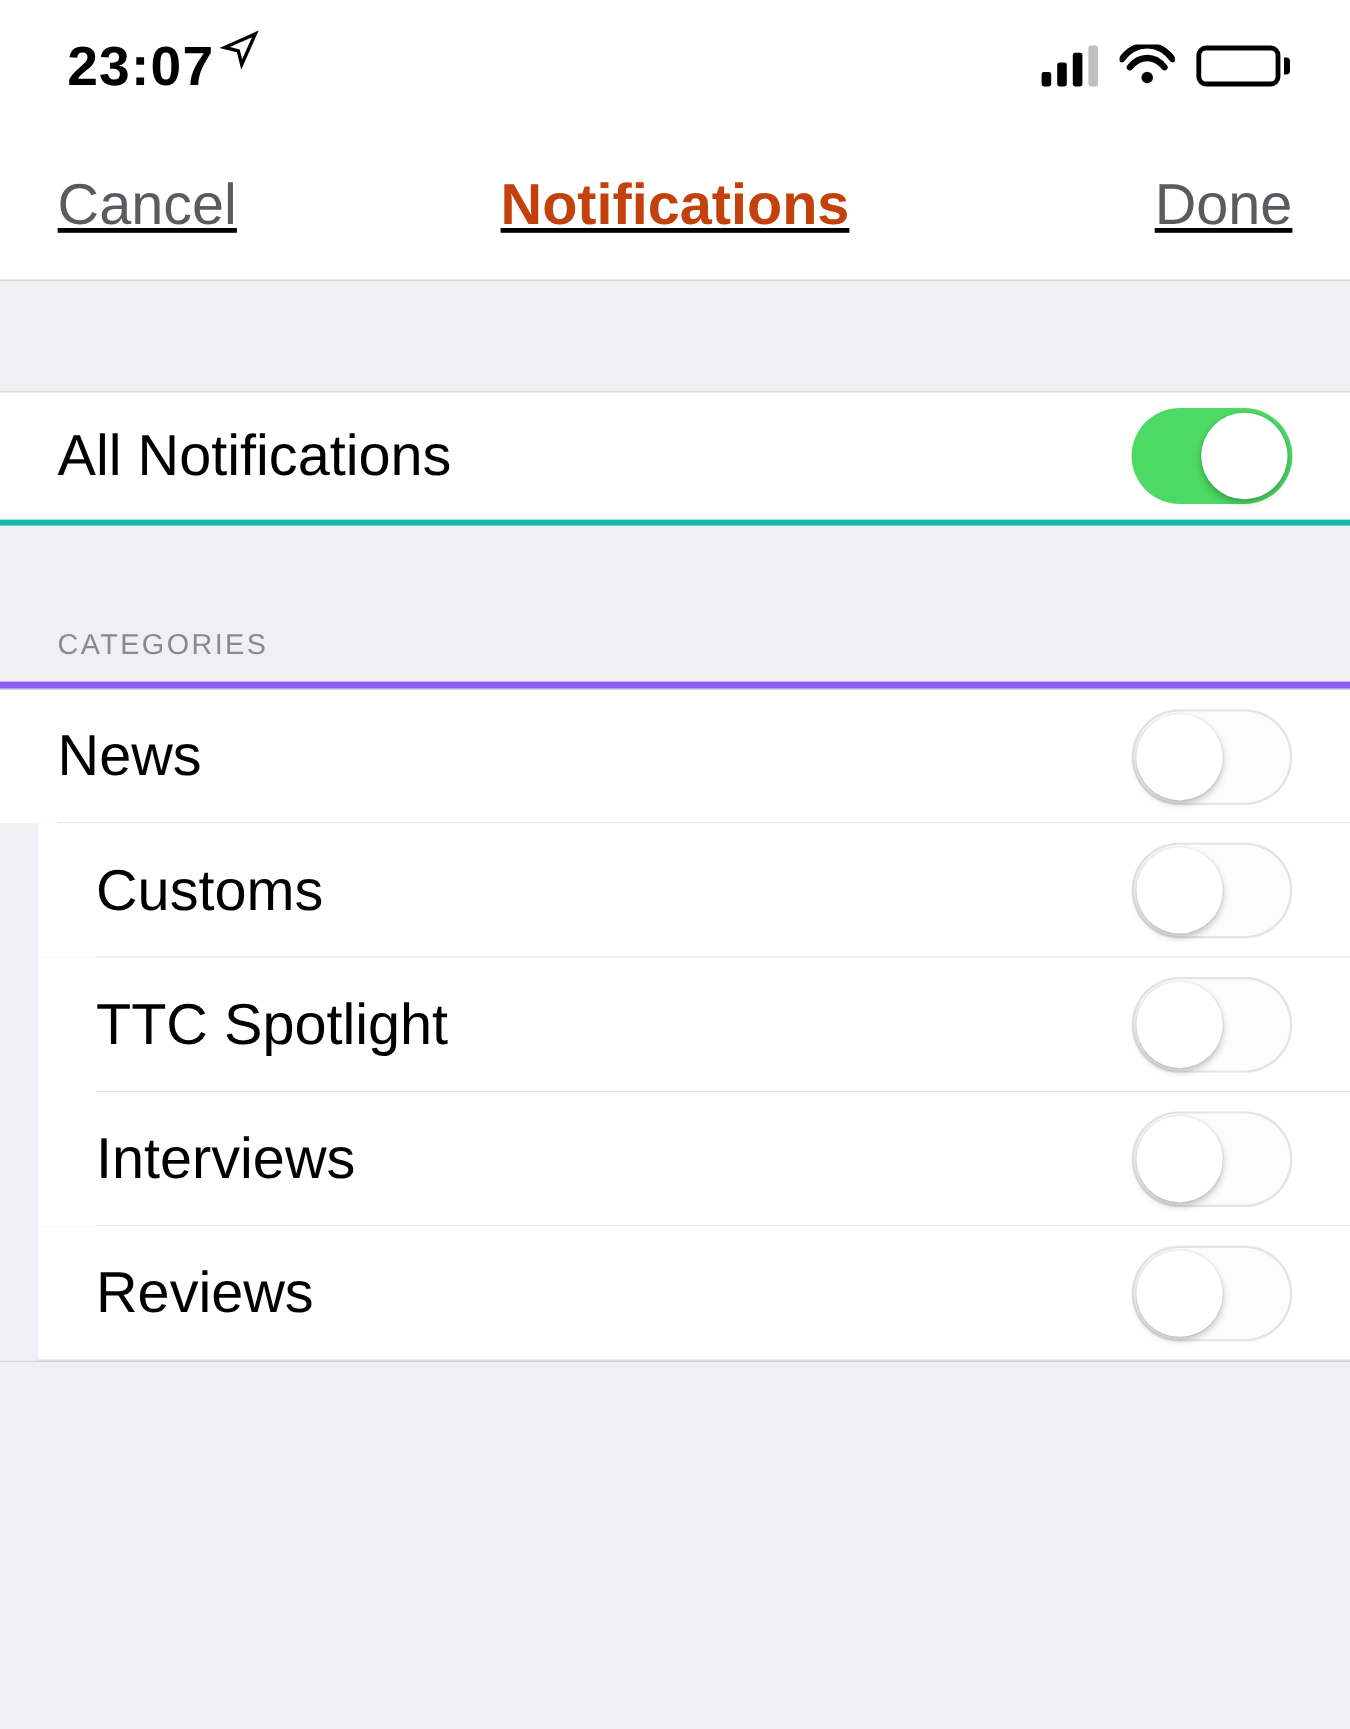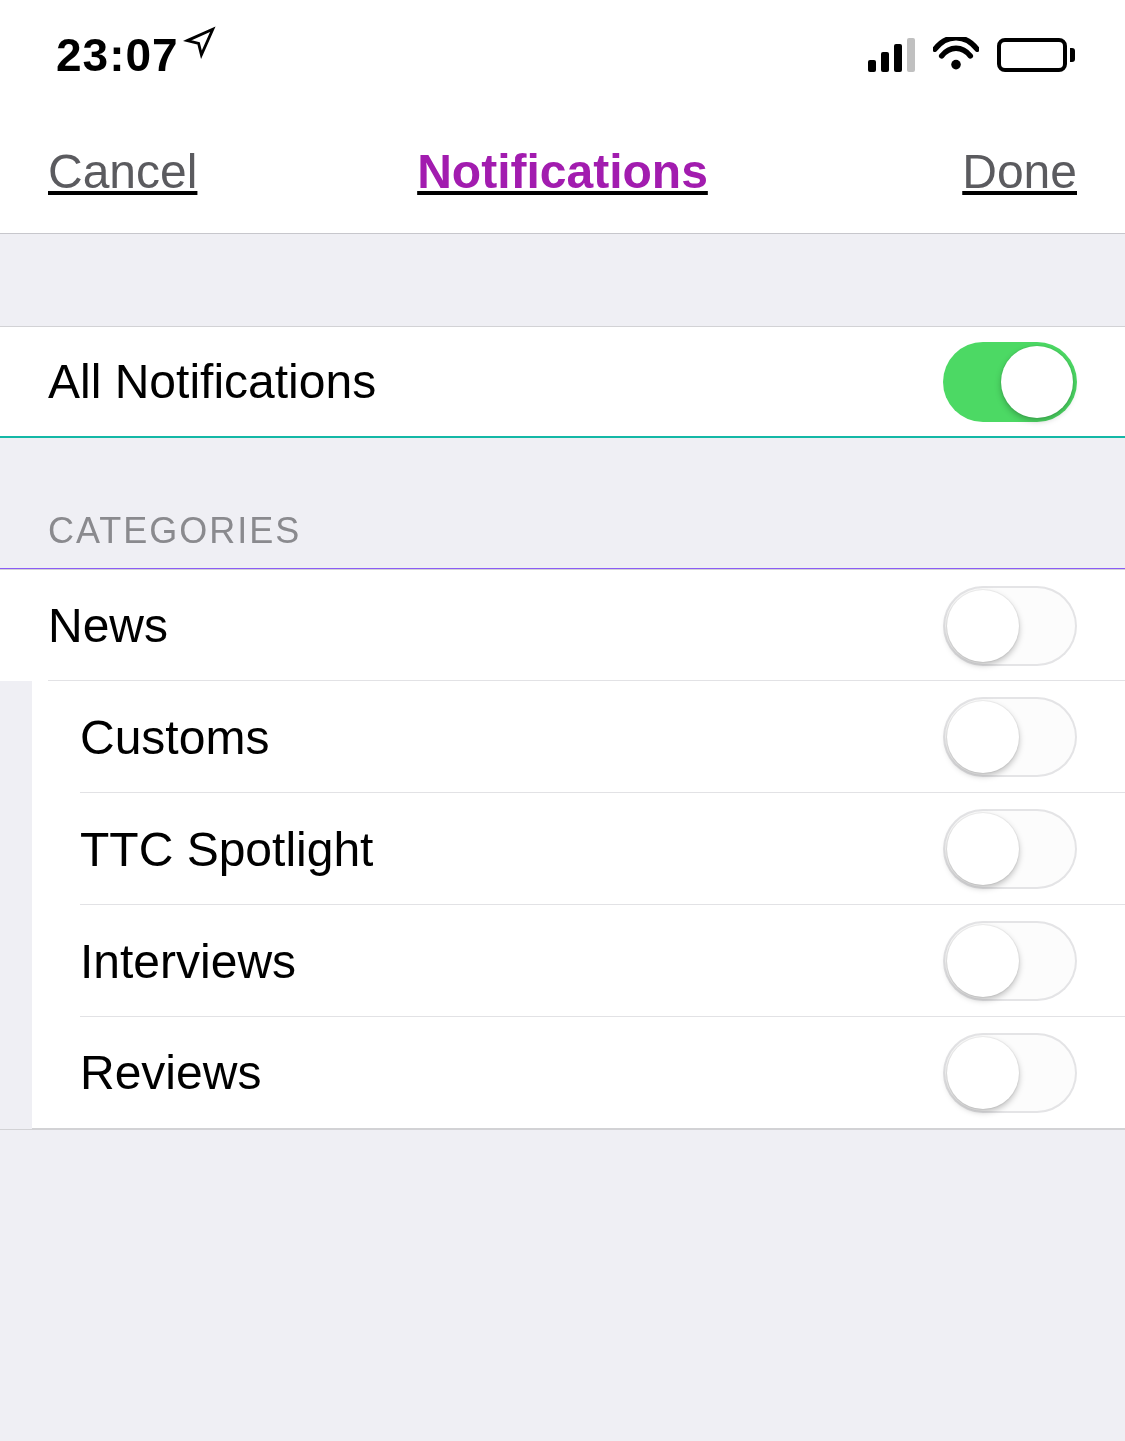--- a/index.html
+++ b/index.html
@@ -105,36 +105,36 @@
     font-size: 48px;
     color: #5b5b5f;
     font-weight: 400;
     cursor: pointer;
     min-width: 180px;
   }
   .nav-btn.right { text-align: right; }
   .nav-title {
     font-size: 48px;
     font-weight: 700;
-    color: #a21caf;
+    color: #c2410c;
     text-align: center;
     flex: 1;
   }
 
   
   .section-gap {
     height: 92px;
     background: #efeff4;
   }
   .section-header {
     height: 130px;
     display: flex;
     align-items: flex-end;
     padding: 0 48px 16px 48px;
-    font-size: 36px;
+    font-size: 24px;
     letter-spacing: 2px;
     color: #8a8a8e;
     text-transform: uppercase;
   }
 
   .row {
     background: #fff;
     display: flex;
     align-items: center;
     justify-content: space-between;
@@ -156,21 +156,21 @@
     content: "";
     position: absolute;
     left: 48px;
     right: 0;
     bottom: 0;
     height: 1px;
     background: #e2e2e5;
   }
   .rows .row:last-child::after { display: none; }
   .rows {
-    border-top: 1px solid #8b5cf6;
+    border-top: 6px solid #8b5cf6;
     border-bottom: 1px solid #d2d2d5;
   }
 
   .row-label {
     font-size: 48px;
     color: #000;
     font-weight: 400;
   }
 
   
@@ -245,21 +245,21 @@
   </div>
 
   <div class="nav-bar">
     <div class="nav-btn">Cancel</div>
     <div class="nav-title">Notifications</div>
     <div class="nav-btn right">Done</div>
   </div>
 
   <div class="section-gap"></div>
 
-  <div class="row" style="border-bottom:2px solid #14b8a6;">
+  <div class="row" style="border-bottom:5px solid #14b8a6;">
     <span class="row-label">All Notifications</span>
     <div class="toggle on">
       <div class="knob"></div>
     </div>
   </div>
 
   <div class="section-header">CATEGORIES</div>
 
   <div class="rows">
     <div class="row">

